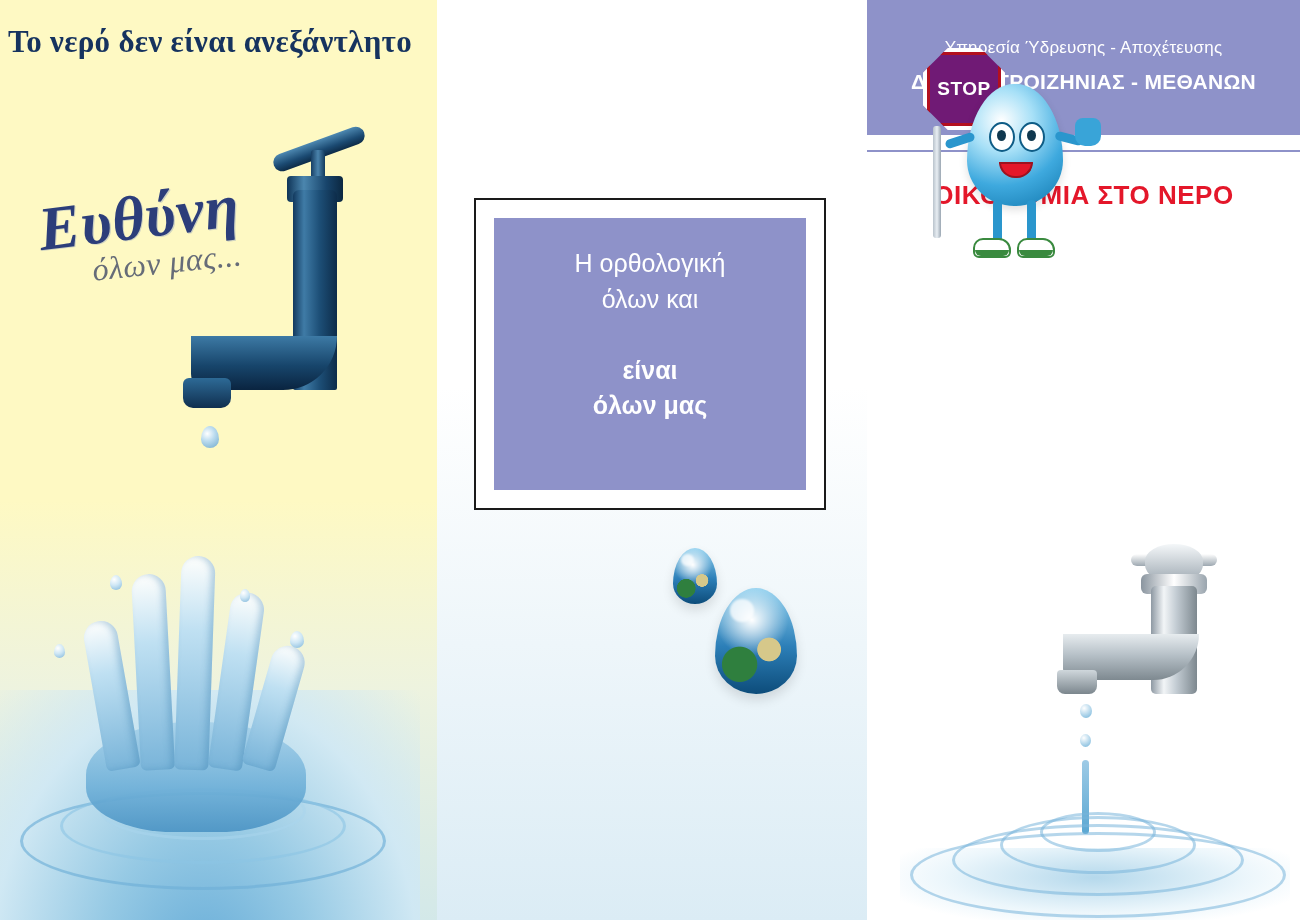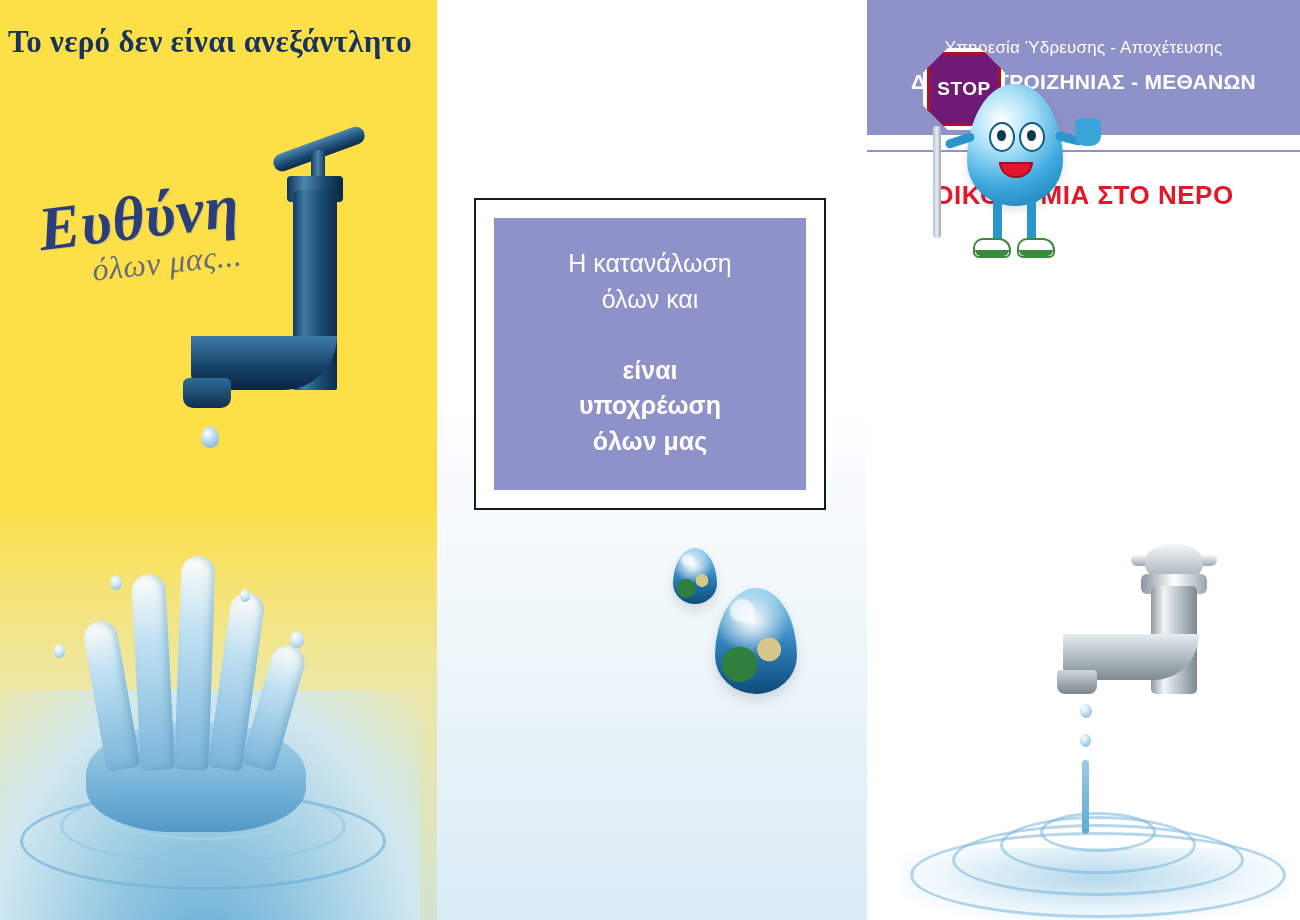--- a/index.html
+++ b/index.html
@@ -14,21 +14,21 @@
     background: #ffffff;
     overflow: hidden;
     font-family: "Liberation Sans", sans-serif;
   }
 
   
   .panel-left {
     position: absolute;
     left: 0; top: 0;
     width: 437px; height: 920px;
-    background: #fde047;
+    background: #fef9c3;
     overflow: hidden;
   }
   .panel-left .wash {
     position: absolute;
     left: 0; bottom: 0;
     width: 437px; height: 420px;
     background: linear-gradient(180deg, rgba(255,255,255,0) 0%, rgba(224,238,246,0.55) 45%, rgba(200,228,242,0.8) 100%);
   }
   .headline-left {
     position: absolute;
@@ -506,25 +506,24 @@
       <div class="mini-drop md2"></div>
       <div class="mini-drop md3"></div>
       <div class="mini-drop md4"></div>
     </div>
   </div>
 
   <div class="panel-mid">
     <div class="mid-frame">
       <div class="mid-box">
         <div class="mid-text">
-          <span>Η κατανάλωση</span><br>
+          <span>Η ορθολογική</span><br>
           <span>όλων και</span><br>
           <br>
           <span class="bold">είναι</span>
-          <span class="bold">υποχρέωση</span>
           <span class="bold">όλων μας</span>
         </div>
       </div>
     </div>
 
     <div class="globe-drop gd1">
       <div class="gd-inner"></div>
       <div class="gd-shine"></div>
     </div>
     <div class="globe-drop gd2">

